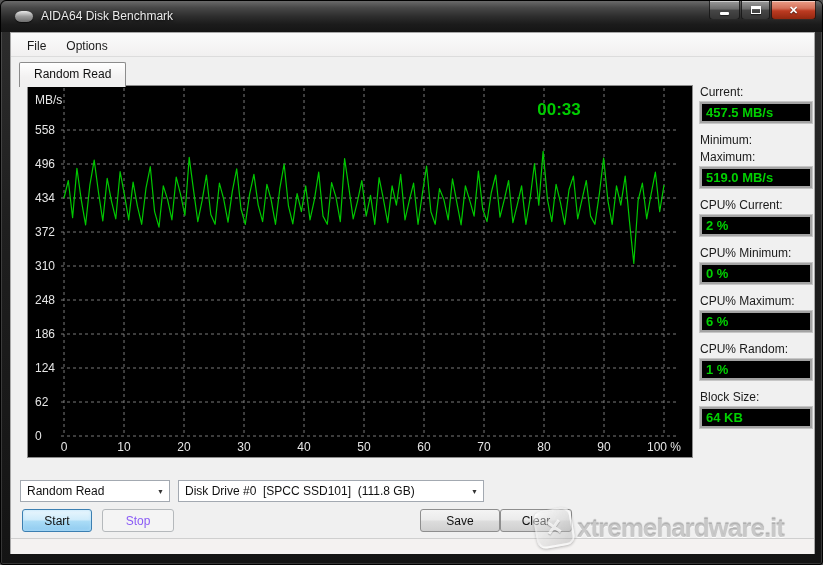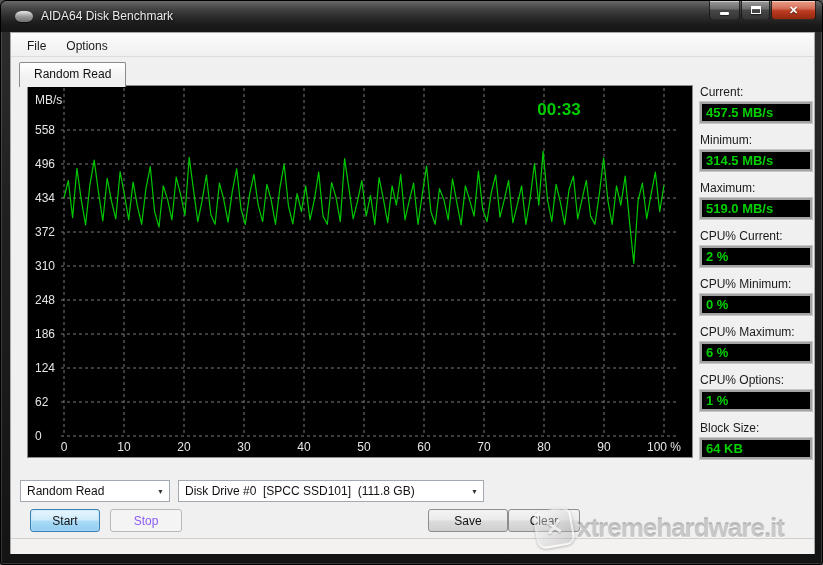--- a/index.html
+++ b/index.html
@@ -55,21 +55,21 @@
   .stat-group.gap{margin-top:10px;}
   
   .combo{position:absolute;height:22px;background:#fff;border:1px solid #a3a9b1;
     display:flex;align-items:center;font-size:12px;color:#111;}
   .combo .txt{flex:1;padding-left:6px;white-space:pre;overflow:hidden;}
   .combo .arr{width:17px;text-align:center;font-size:7px;color:#333;}
   .combo1{left:9px;top:447px;width:150px;}
   .combo2{left:167px;top:447px;width:306px;gap:36px;}
   .btn{position:absolute;height:23px;font-family:"Liberation Sans",sans-serif;font-size:12px;color:#111;
     background:linear-gradient(180deg,#f4f4f4 0%,#ebebeb 45%,#dcdcdc 55%,#cfcfcf 100%);
-    border:1px solid #8e8e8e;border-radius:3px;cursor:default;margin-left:8px;}
+    border:1px solid #8e8e8e;border-radius:3px;cursor:default;}
   .btn-start{left:11px;top:476px;width:70px;border:1px solid #3c7fb1;
     background:linear-gradient(180deg,#e9f6fd 0%,#d0ecfb 45%,#a9dbf6 55%,#90cbf0 100%);
     box-shadow:inset 0 0 3px #b8e2f9;}
   .btn-stop{left:91px;top:476px;width:72px;color:#8b5cf6;border:1px solid #b5b9bc;
     background:#f4f4f4;}
   .btn-save{left:409px;top:476px;width:80px;}
   .btn-clear{left:489px;top:476px;width:72px;}
   
   .statusstrip{position:absolute;left:0;top:505px;width:803px;height:16px;
     background:#f4f2f1;border-top:1px solid #cfcfcf;}
@@ -166,40 +166,39 @@
         </svg>
     </div>
 
     <div class="stats">
       <div class="stat-group">
         <div class="stat-label">Current:</div>
         <div class="stat-value">457.5 MB/s</div>
       </div>
       <div class="stat-group">
         <div class="stat-label">Minimum:</div>
-        <div class="stat-value">314.5 MB/s</div>
       </div>
       <div class="stat-group">
         <div class="stat-label">Maximum:</div>
         <div class="stat-value">519.0 MB/s</div>
       </div>
       <div class="stat-group gap">
         <div class="stat-label">CPU% Current:</div>
         <div class="stat-value">2 %</div>
       </div>
       <div class="stat-group">
         <div class="stat-label">CPU% Minimum:</div>
         <div class="stat-value">0 %</div>
       </div>
       <div class="stat-group">
         <div class="stat-label">CPU% Maximum:</div>
         <div class="stat-value">6 %</div>
       </div>
       <div class="stat-group">
-        <div class="stat-label">CPU% Options:</div>
+        <div class="stat-label">CPU% Random:</div>
         <div class="stat-value">1 %</div>
       </div>
       <div class="stat-group">
         <div class="stat-label">Block Size:</div>
         <div class="stat-value">64 KB</div>
       </div>
     </div>
 
     <div class="combo combo1">
       <span class="txt">Random Read</span>

